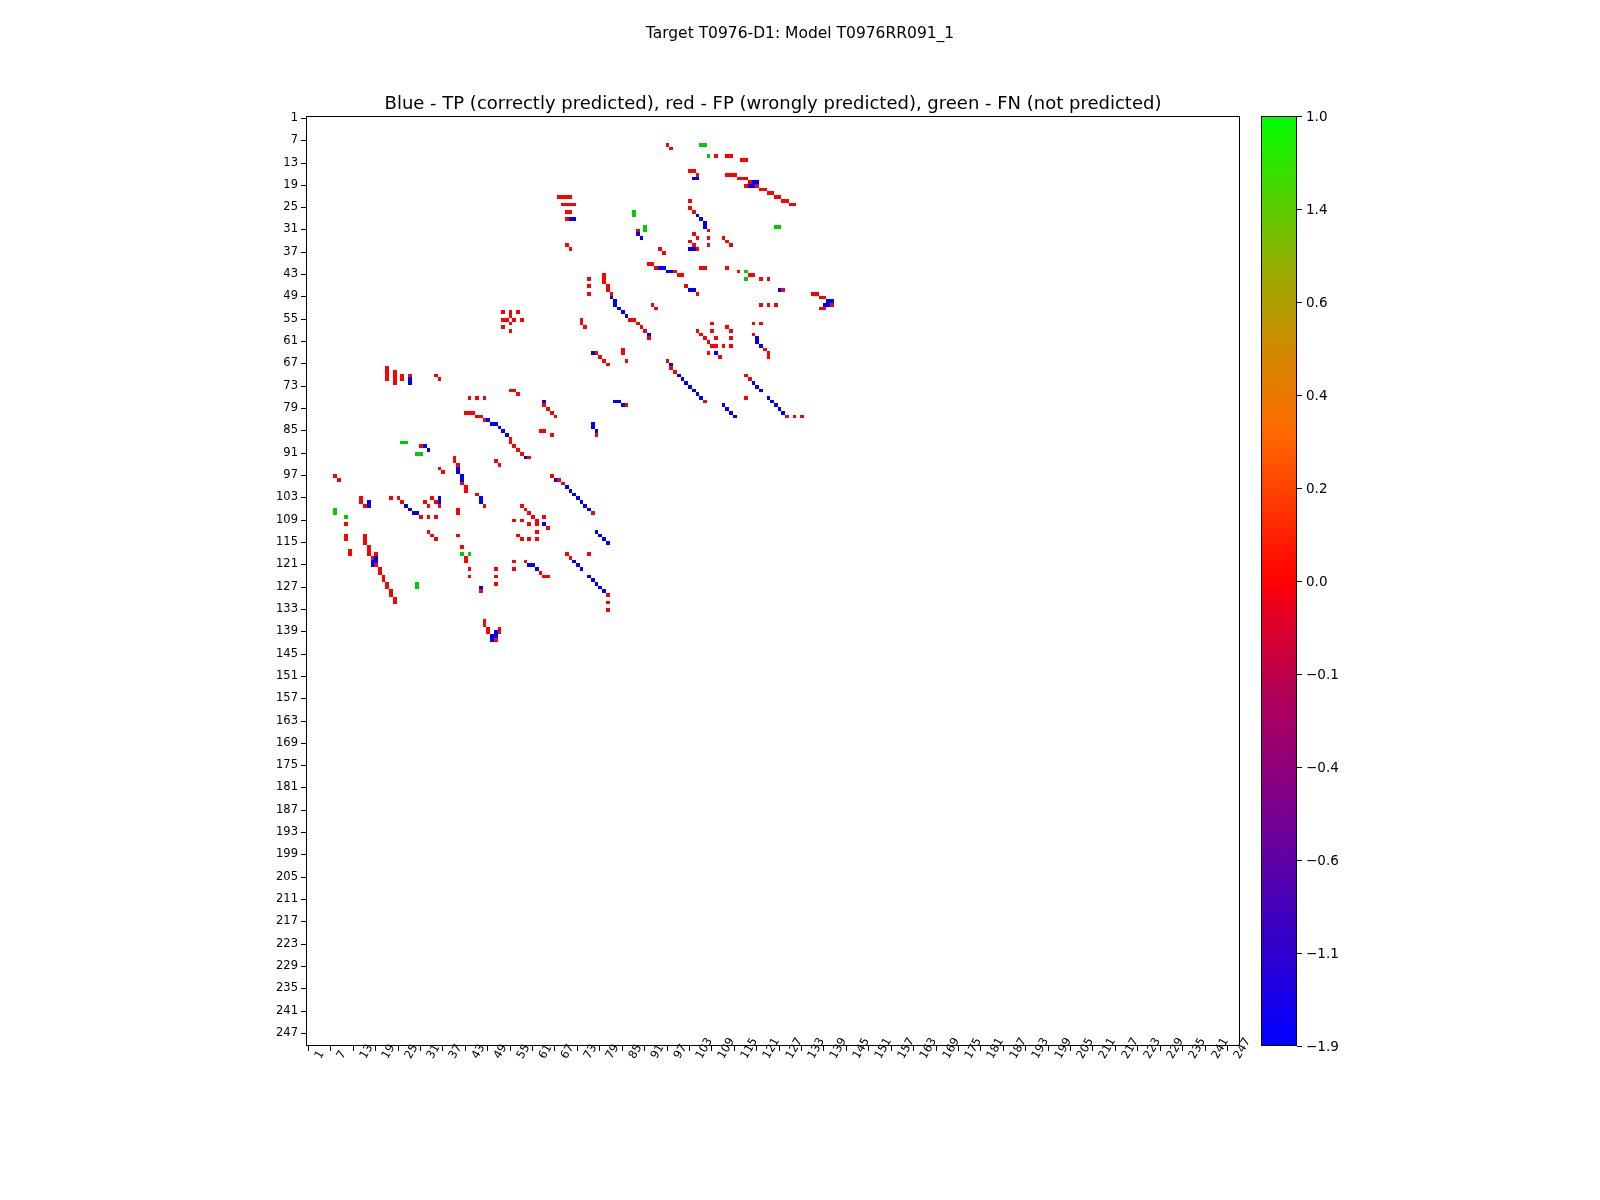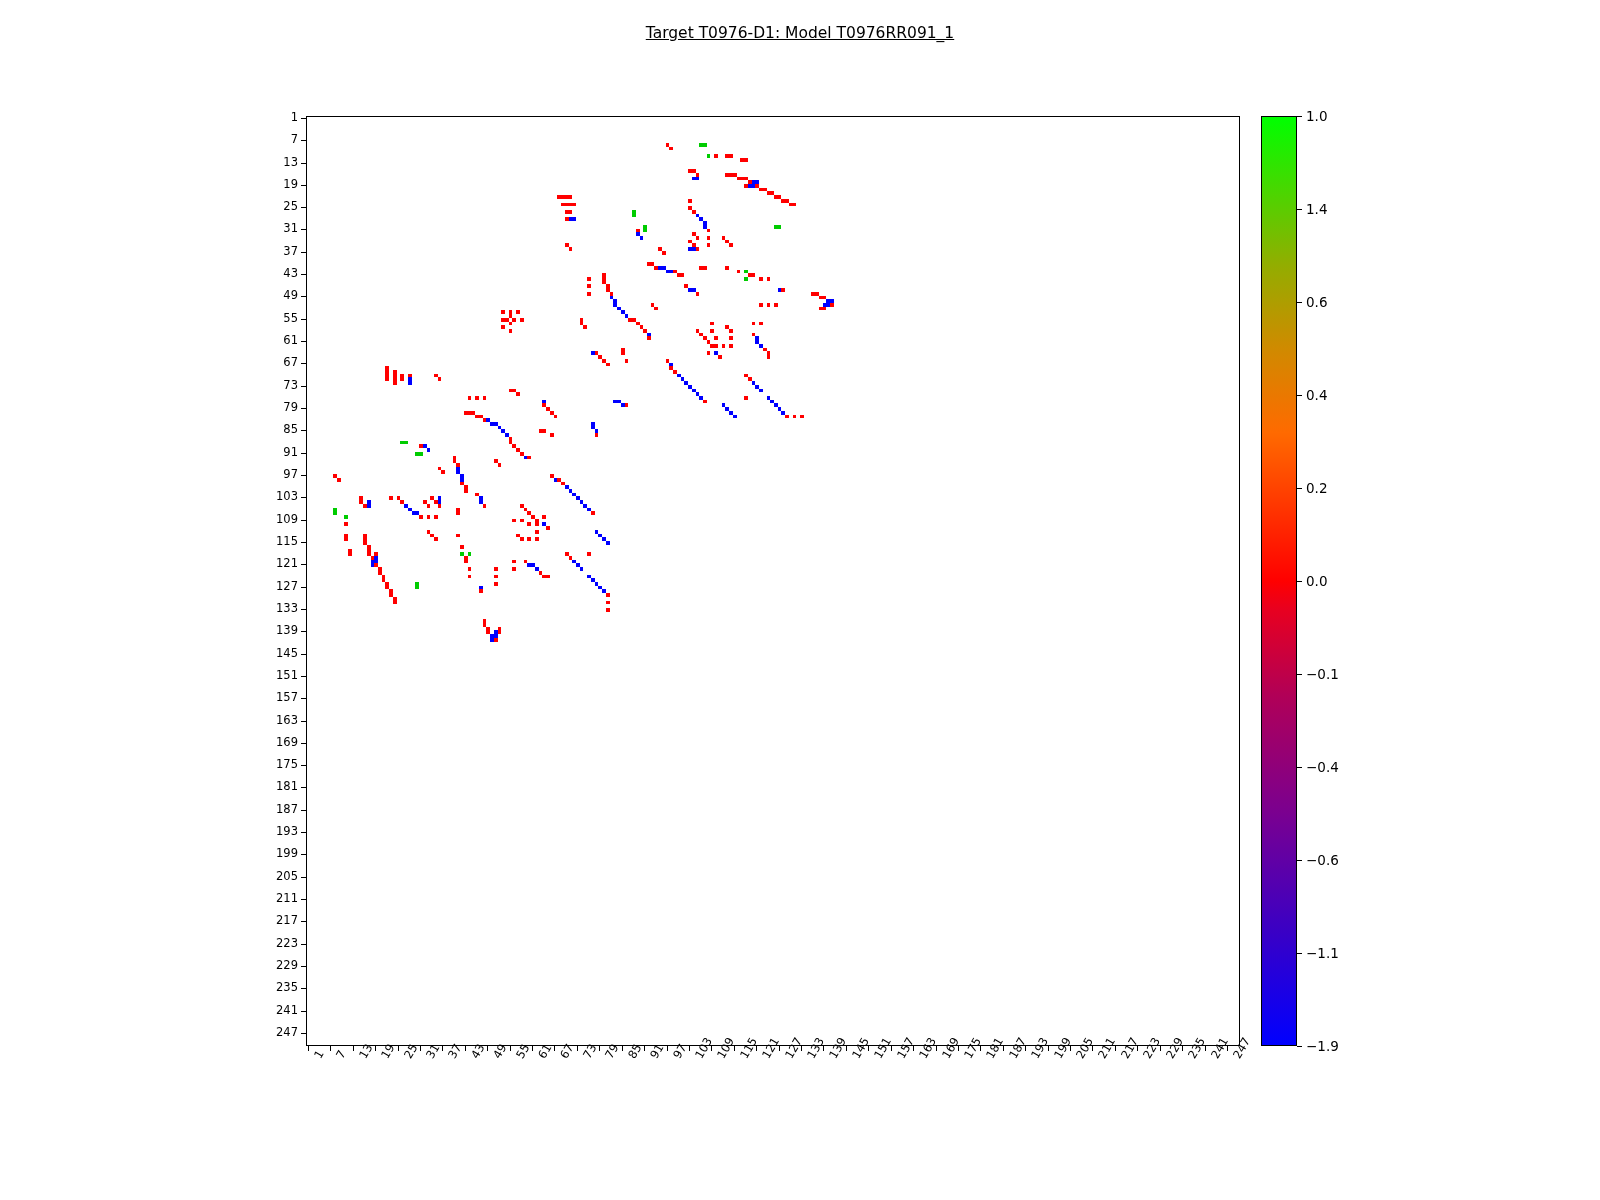--- a/index.html
+++ b/index.html
@@ -23,21 +23,21 @@
   
   .suptitle {
     position: absolute;
     left: 0;
     width: 1600px;
     text-align: center;
     font-size: 15.5px;
     line-height: 22px;
     color: #000;
   }
-  .suptitle .line1 { display: block; text-decoration: underline; }
+  .suptitle .line1 { display: block; }
   .suptitle .line2 { display: block; }
   .axtitle {
     position: absolute;
     left: 306px;
     width: 934px;
     text-align: center;
     font-size: 18px;
     color: #000;
   }
 
@@ -129,20 +129,21 @@
 </style>
 </head>
 <body>
 
 <div id="root">
 
   <div class="suptitle" style="top:22px">
     <span class="line1">Target T0976-D1: Model T0976RR091_1</span>
   </div>
 
+  <div class="axtitle" style="top:92px">Blue - TP (correctly predicted), red - FP (wrongly predicted), green - FN (not predicted)</div>
 
   <div id="plot">
     <div id="cells">
         <div class="cell" style="left: 358.656px; top: 26.04px; width: 3.736px; height: 3.72px; background: rgb(255, 0, 0);"></div>
         <div class="cell" style="left: 26.152px; top: 357.12px; width: 3.736px; height: 3.72px; background: rgb(255, 0, 0);"></div>
         <div class="cell" style="left: 362.392px; top: 29.76px; width: 3.736px; height: 3.72px; background: rgb(255, 0, 0);"></div>
         <div class="cell" style="left: 29.888px; top: 360.84px; width: 3.736px; height: 3.72px; background: rgb(255, 0, 0);"></div>
         <div class="cell" style="left: 392.28px; top: 26.04px; width: 3.736px; height: 3.72px; background: rgb(0, 204, 0);"></div>
         <div class="cell" style="left: 26.152px; top: 390.6px; width: 3.736px; height: 3.72px; background: rgb(0, 204, 0);"></div>
         <div class="cell" style="left: 396.016px; top: 26.04px; width: 3.736px; height: 3.72px; background: rgb(0, 204, 0);"></div>

